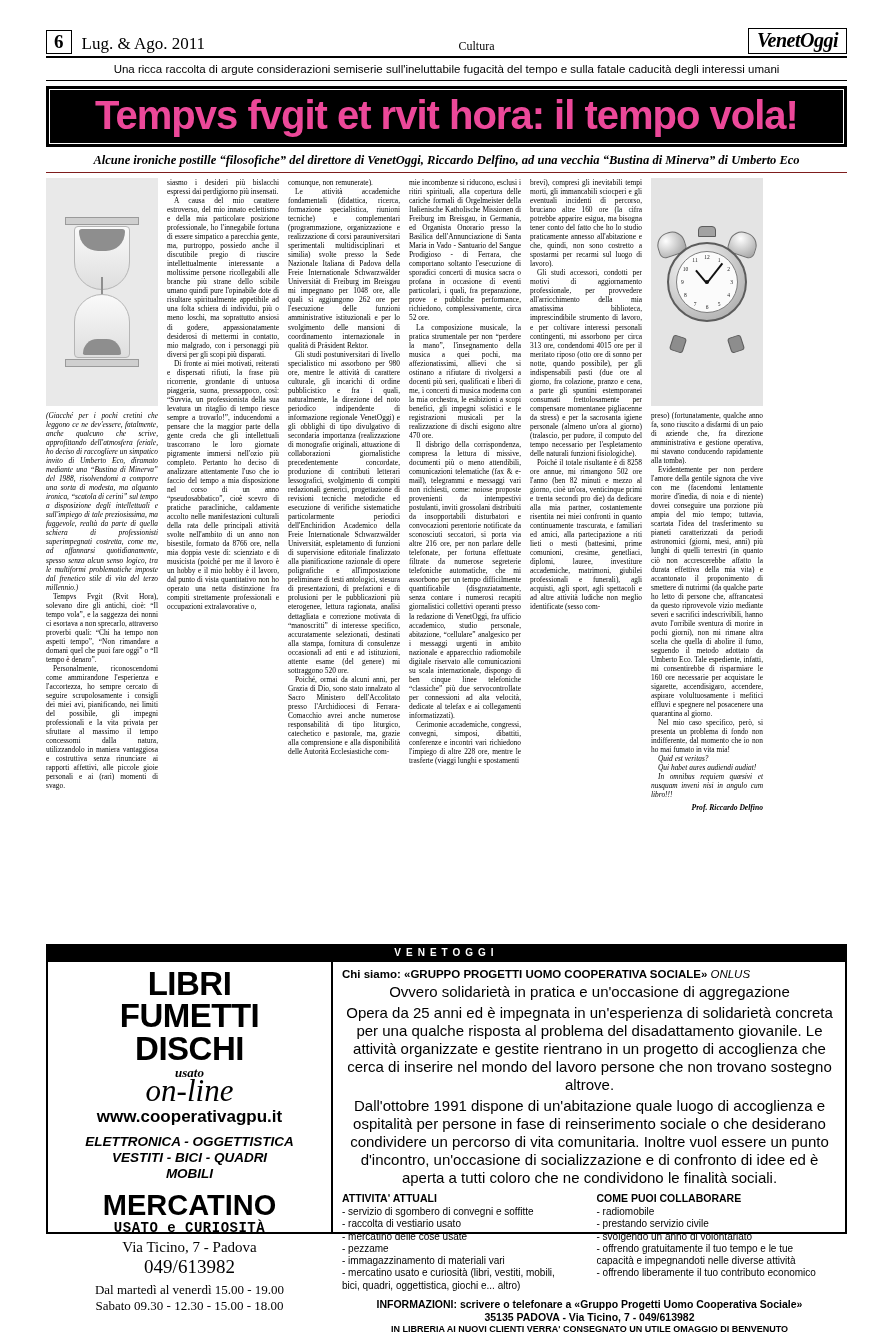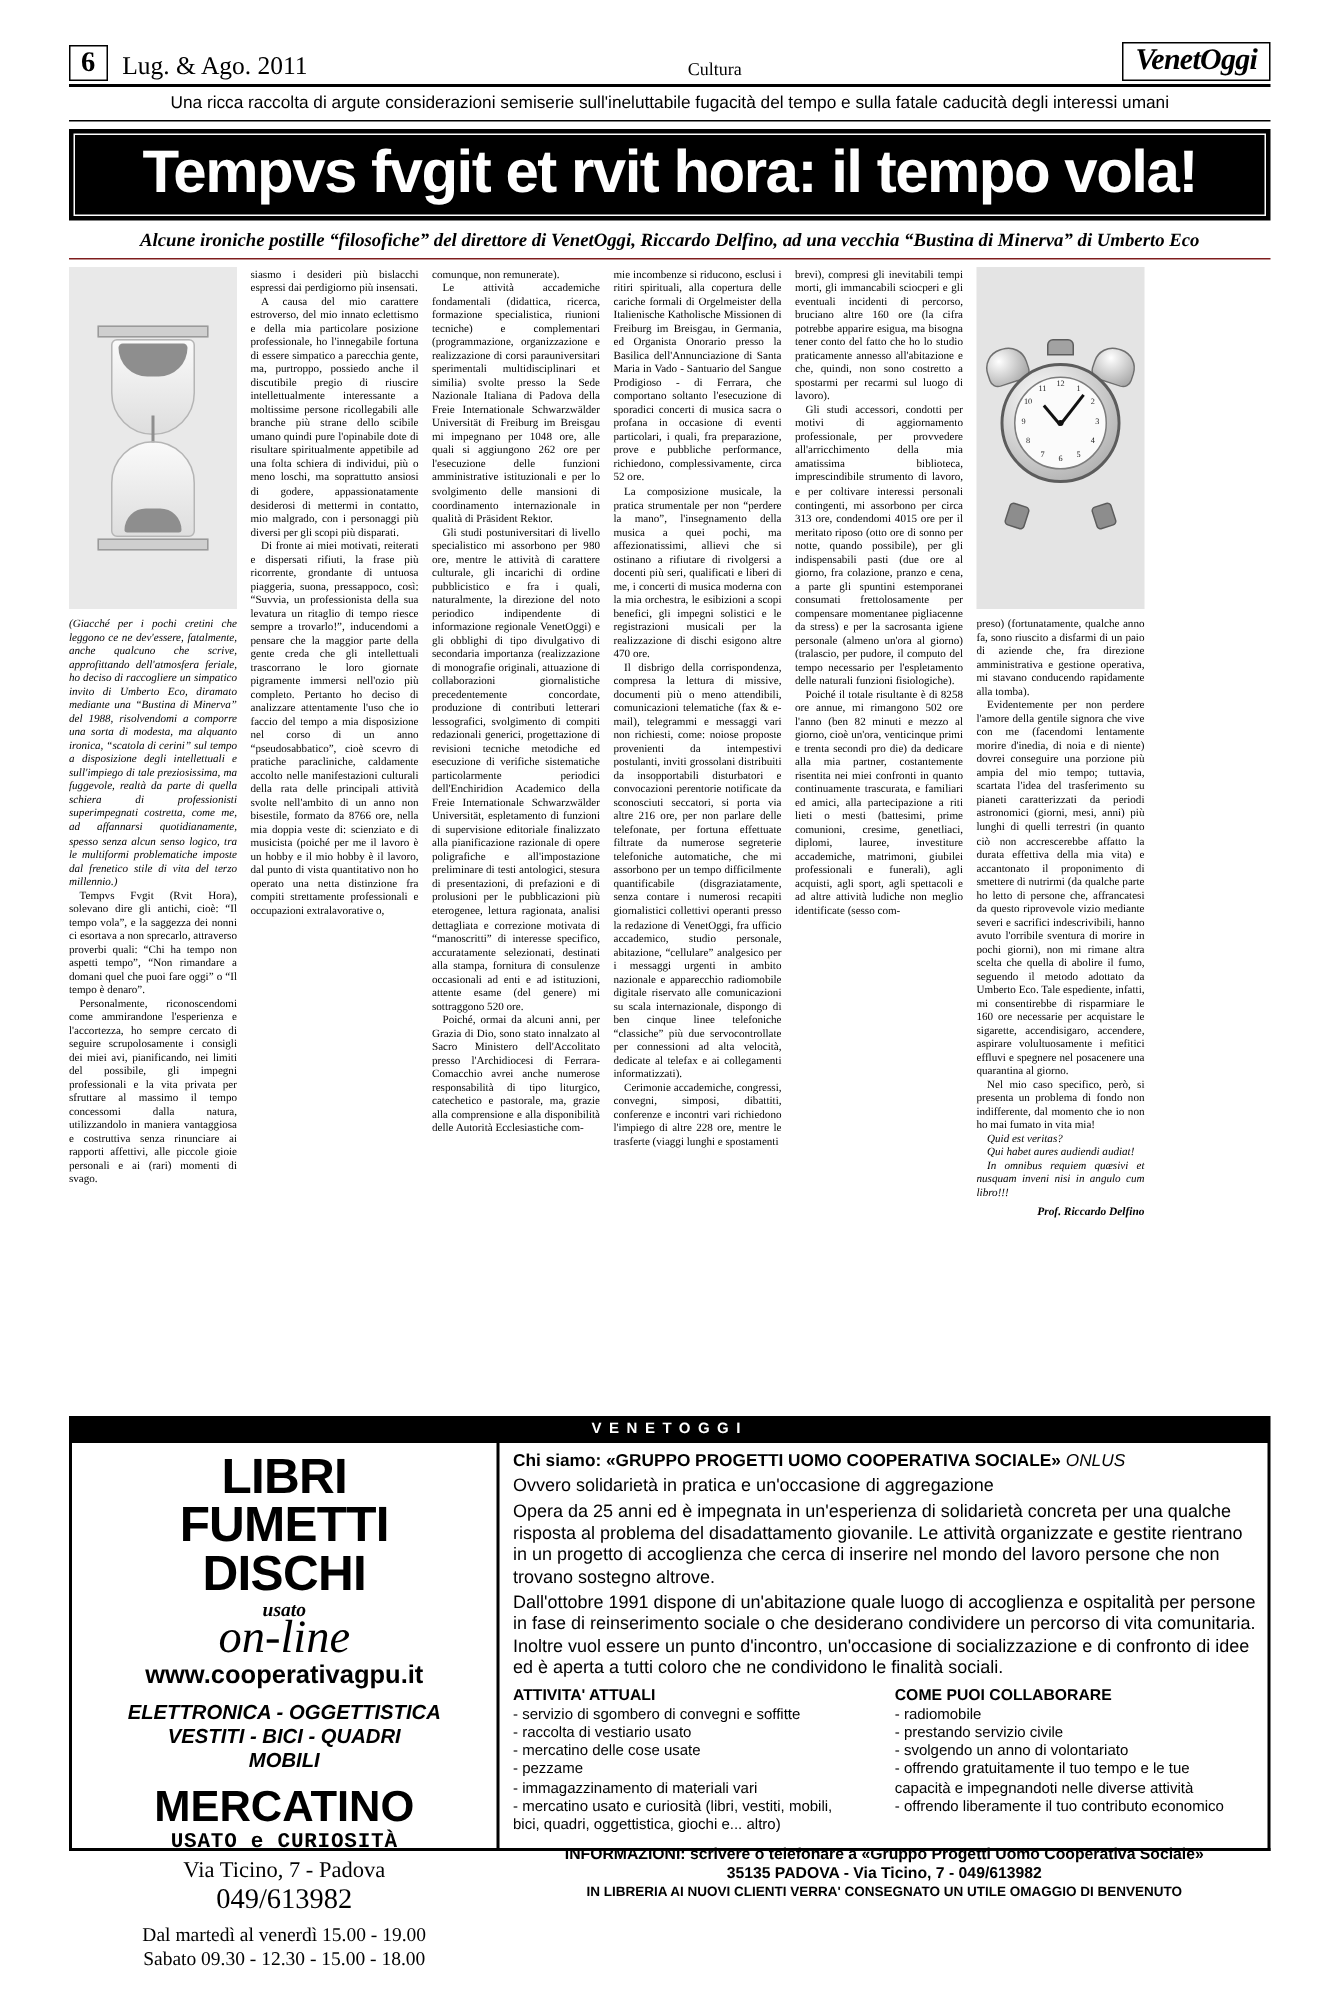--- a/index.html
+++ b/index.html
@@ -69,21 +69,21 @@
   }
 
   
   .headline-wrap {
     border: 3px solid #000;
     margin-top: 5px;
     padding: 1px;
   }
   .headline {
     background: #000;
-    color: #ffffff;
+    color: #ec4899;
     text-align: center;
     font-family: "Liberation Sans", sans-serif;
     font-weight: bold;
     font-size: 40px;
     letter-spacing: -1px;
     padding: 5px 4px 8px 4px;
     line-height: 1;
     white-space: nowrap;
   }
   .subhead {
@@ -321,23 +321,24 @@
     box-sizing: border-box;
     font-family: "Liberation Sans", sans-serif;
   }
   .ad-right .title {
     font-size: 11.5px;
     font-weight: bold;
     margin-bottom: 3px;
   }
   .ad-right .title .norm { font-weight: normal; font-style: italic; }
   .ad-right p {
-    font-size: 12px;
+    font-size: 15px;
     line-height: 1.2;
     margin: 0 0 3px 0;
+    text-align: center;
   }
   .ad-cols {
     display: flex;
     gap: 14px;
     margin-top: 5px;
   }
   .ad-cols .c { flex: 1; }
   .ad-cols h4 {
     font-size: 10.5px;
     font-weight: bold;

